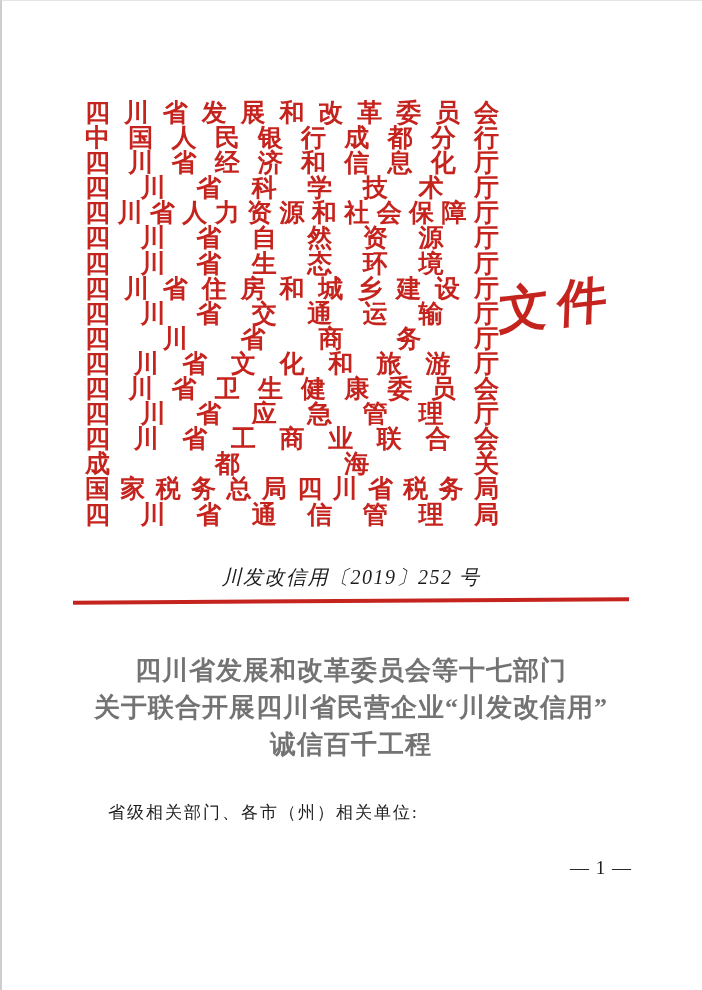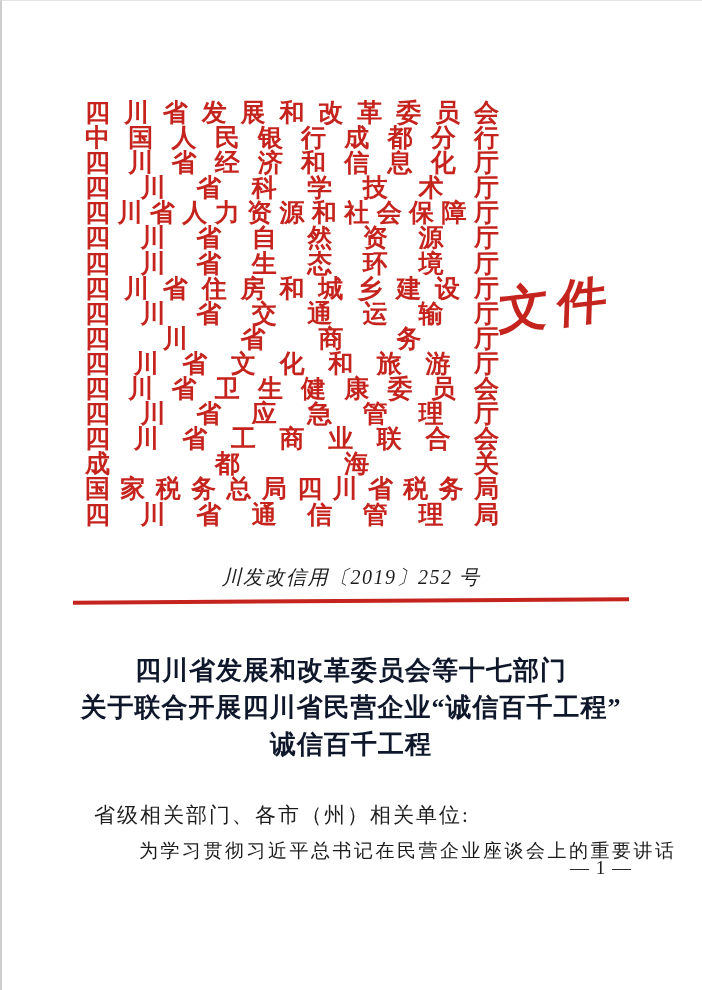--- a/index.html
+++ b/index.html
@@ -54,32 +54,32 @@
     position:absolute;left:73px;top:599px;
     width:556px;height:4px;
     background:var(--red);
     transform:rotate(-0.35deg);
   }
 
   
   .title{
     position:absolute;top:652px;left:0;width:100%;
     text-align:center;
-    color:#0f172a;
+    color:#737373;
     font-weight:bold;
     font-size:26px;
     line-height:37px;
     letter-spacing:1px;
   }
 
   
   .salutation{
-    position:absolute;left:94px;top:801px;
+    position:absolute;left:108px;top:801px;
     color:var(--ink);
-    font-size:21px;
+    font-size:17px;
     letter-spacing:2px;
     white-space:nowrap;
   }
   .body-line{
     position:absolute;left:139px;top:838px;
     color:var(--ink);
     font-size:19px;
     letter-spacing:2.5px;
     white-space:nowrap;
   }
@@ -289,22 +289,21 @@
     </div>
 
   <div class="stamp">文件</div>
 
   <div class="doc-number">川发改信用〔2019〕252 号</div>
 
   <div class="red-rule"></div>
 
   <div class="title" id="title">
       <div>四川省发展和改革委员会等十七部门</div>
-      <div>关于联合开展四川省民营企业“诚信百千工程”</div>
+      <div>关于联合开展四川省民营企业“川发改信用”</div>
       <div>诚信百千工程</div>
     </div>
 
   <div class="salutation">省级相关部门、各市（州）相关单位:</div>
 
-  <div class="body-line">为学习贯彻习近平总书记在民营企业座谈会上的重要讲话</div>
 
   <div class="page-num">— 1 —</div>
 </div>
 
 </body></html>

